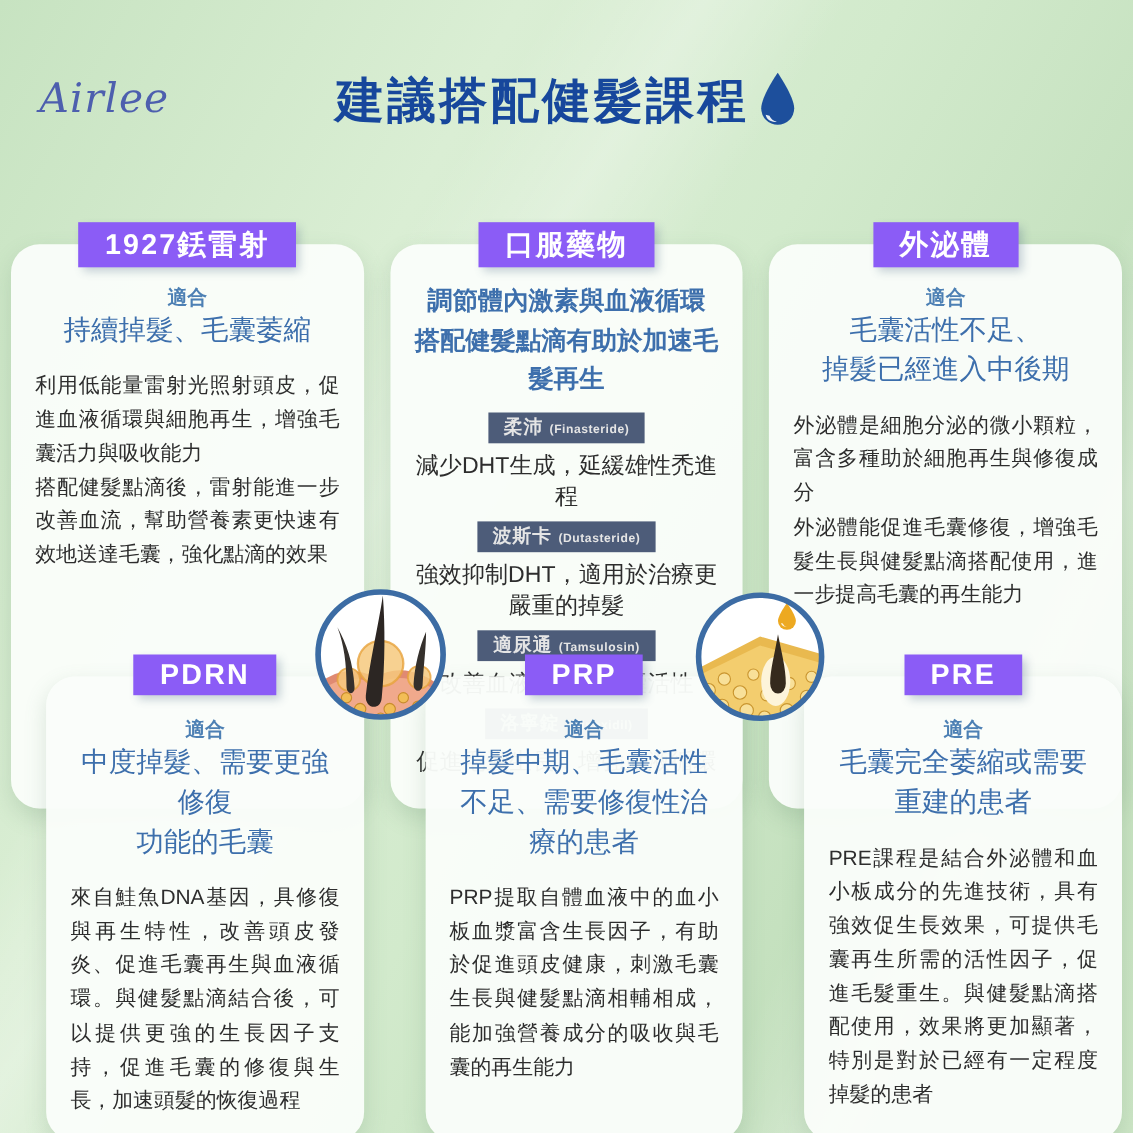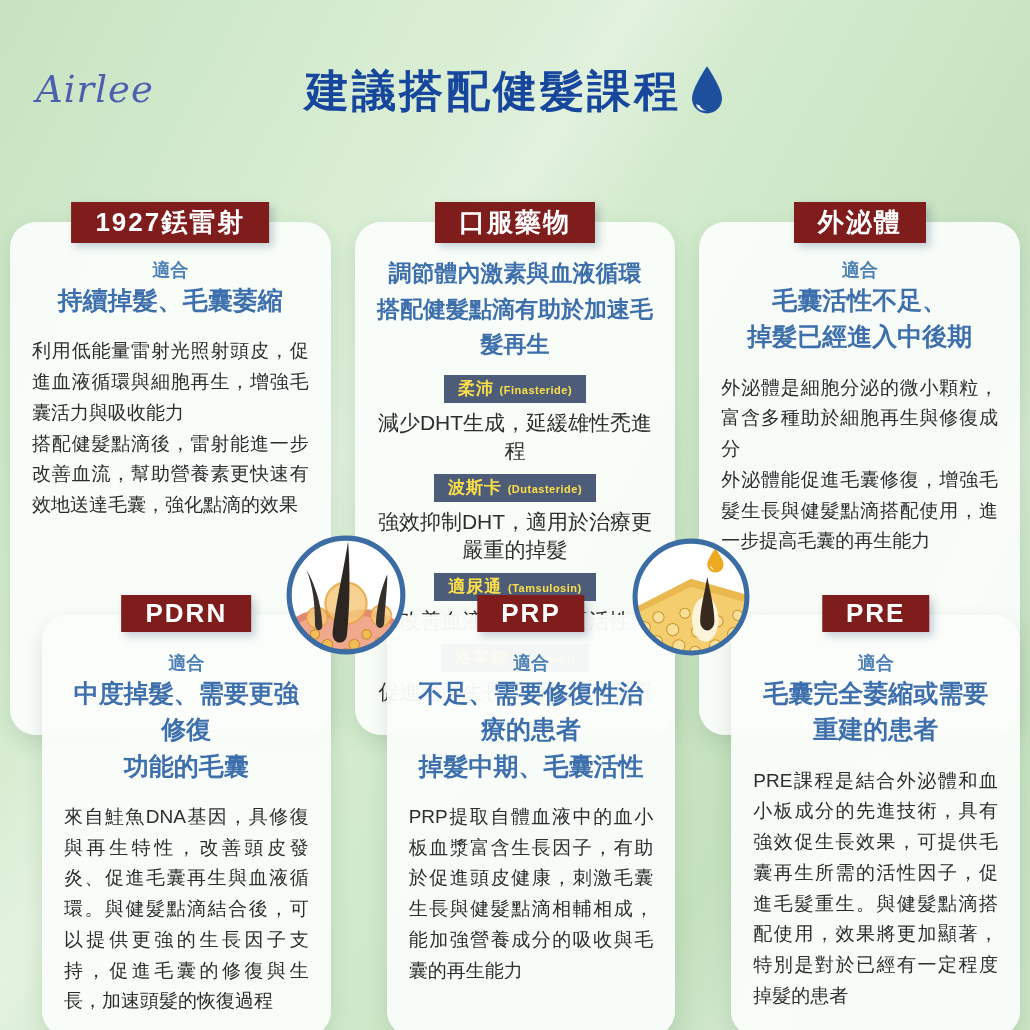--- a/index.html
+++ b/index.html
@@ -45,38 +45,38 @@
     background:rgba(250,253,250,.96);
     border-radius:26px;
     box-shadow:0 8px 20px rgba(90,130,100,.20);
     min-height:290px;
     padding:30px 22px 20px;
   }
   .row-bottom .card { min-height:292px;margin-left:32px; }
 
   .card-header {
     position:absolute; top:-20px; left:50%; transform:translateX(-50%);
-    background:#7f1d1d; color:#fff;
+    background:#8b5cf6; color:#fff;
     font-size:26px; font-weight:bold; letter-spacing:2px;
     padding:3px 24px; white-space:nowrap;
     box-shadow:4px 4px 8px rgba(70,100,130,.30);
   }
 
   .fit-label { text-align:center; color:#4d80b4; font-size:18px; font-weight:bold; margin-top:6px; }
-  .fit-line  { text-align:center; color:#3d6fac; font-size:25px; font-weight:bold; line-height:1.45; }
+  .fit-line  { text-align:center; color:#3d6fac; font-size:25px; font-weight:normal; line-height:1.45; }
   .card-body { margin-top:18px; }
   .card-body p {
     font-size:19px; color:#2d2d2d; line-height:1.62; text-align:justify;
     font-weight:500;
   }
 
   .subtitle-line { text-align:center; color:#3d6fac; font-size:23px; font-weight:bold; line-height:1.55; }
   .drug-list { margin-top:12px; text-align:center; }
   .drug-pill {
-    display:inline-block; background:#4d5c79; color:#fde047;
+    display:inline-block; background:#4d5c79; color:#e5e5e5;
     padding:2px 14px 3px; font-size:17px; font-weight:bold; letter-spacing:1px;
   }
   .drug-pill .en { font-size:11px; font-weight:bold; letter-spacing:.5px; }
   .drug-desc { font-size:21px; color:#2d2d2d; margin:6px 0 9px; font-weight:500; }
 
   .circle-illustration { position:absolute; z-index:6; }
   .circle-left  { left:284px; top:533px; width:124px; height:124px; }
   .circle-right { left:630px; top:536px; width:122px; height:122px; }
 </style>
 </head>
@@ -157,22 +157,22 @@
     <div class="fit-line">中度掉髮、需要更強修復</div>
     <div class="fit-line">功能的毛囊</div>
     <div class="card-body">
       <p>來自鮭魚DNA基因，具修復與再生特性，改善頭皮發炎、促進毛囊再生與血液循環。與健髮點滴結合後，可以提供更強的生長因子支持，促進毛囊的修復與生長，加速頭髮的恢復過程</p>
     </div>
   </div>
 
   <div class="card">
     <div class="card-header">PRP</div>
     <div class="fit-label">適合</div>
+    <div class="fit-line">掉髮中期、毛囊活性</div>
     <div class="fit-line">不足、需要修復性治療的患者</div>
-    <div class="fit-line">掉髮中期、毛囊活性</div>
     <div class="card-body">
       <p>PRP提取自體血液中的血小板血漿富含生長因子，有助於促進頭皮健康，刺激毛囊生長與健髮點滴相輔相成，能加強營養成分的吸收與毛囊的再生能力</p>
     </div>
   </div>
 
   <div class="card">
     <div class="card-header">PRE</div>
     <div class="fit-label">適合</div>
     <div class="fit-line">毛囊完全萎縮或需要</div>
     <div class="fit-line">重建的患者</div>

